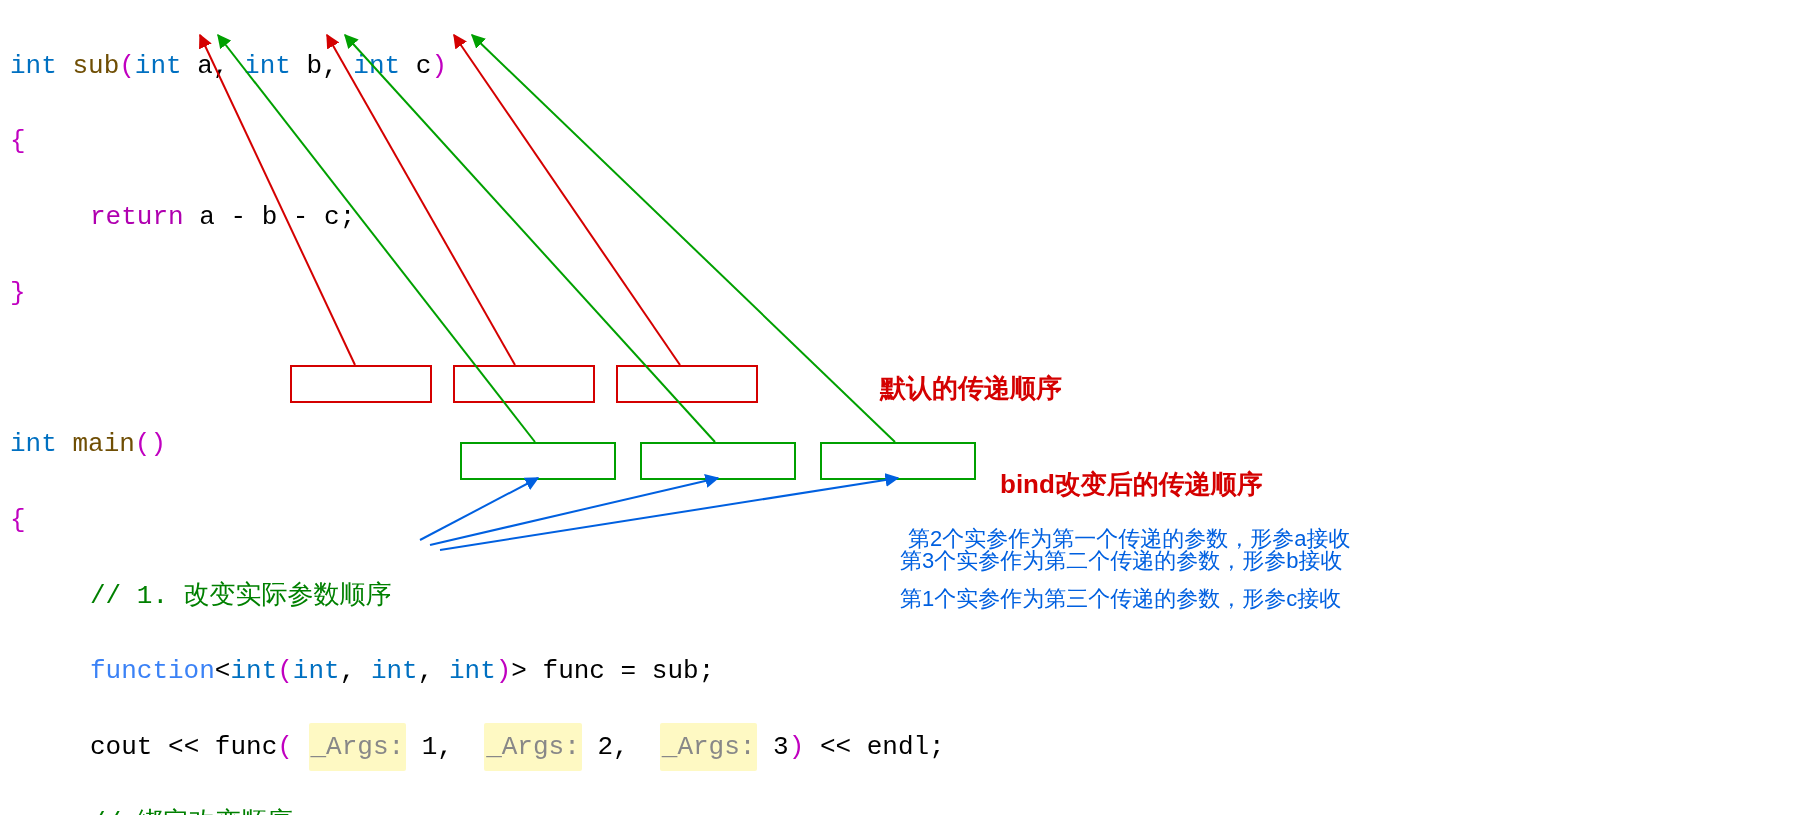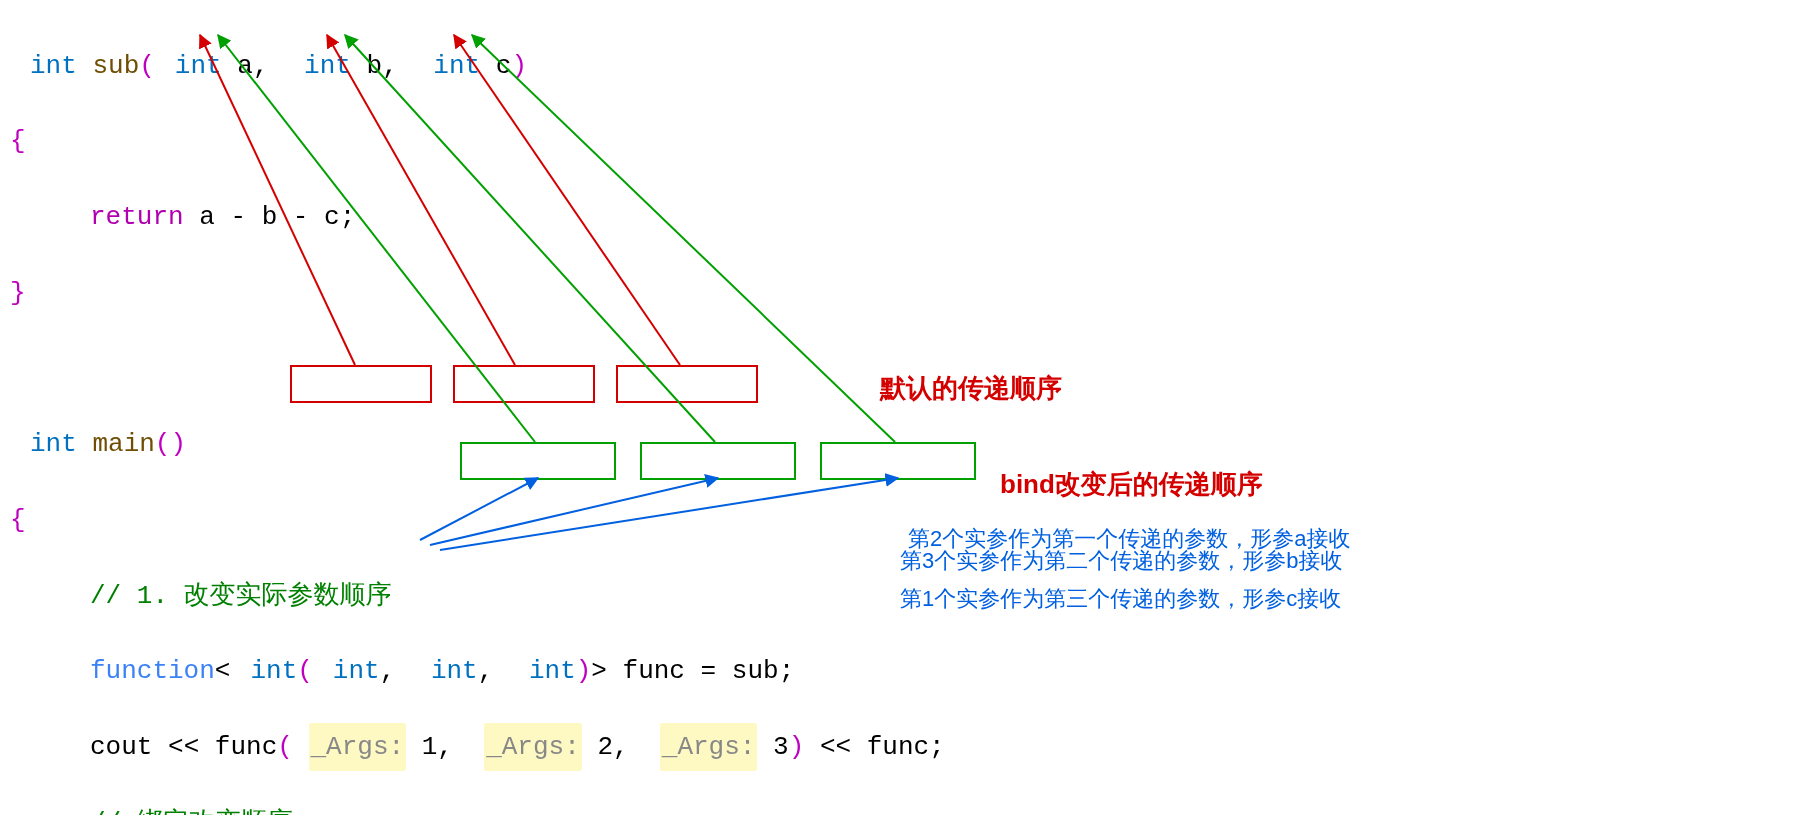--- a/index.html
+++ b/index.html
@@ -12,21 +12,21 @@
     color: #000000;
     position: relative;
     width: 1805px;
     height: 815px;
     overflow: hidden;
   }
   .code-area {
     position: relative;
     white-space: pre;
   }
-  .kw-type { color: #0070c1; margin-left: 20px; }
+  .kw-type { color: #0070c1; }
   .kw-ctrl { color: #b000b0; }
   .fn-name { color: #6f4e04; }
   .paren  { color: #c000c0; }
   .brace  { color: #c000c0; }
   .str-comment { color: #008000; }
   .ident  { color: #3b82f6; }
   .hint   { color: #888888; background: #fef9c3; font-style: normal; padding: 9px 2px; border-radius:2px;}
   .line { position: relative; display: block; height: 38px; }
   .indent { display:inline-block; width: 80px; }
 
@@ -44,21 +44,21 @@
 <div class="code-area">
 <span class="line"><span class="kw-type">int</span> <span class="fn-name">sub</span><span class="paren">(</span><span class="kw-type">int</span> <span>a</span>, <span class="kw-type">int</span> <span>b</span>, <span class="kw-type">int</span> <span>c</span><span class="paren">)</span></span>
 <span class="line"><span class="brace">{</span></span>
 <span class="line"><span class="indent"></span><span class="kw-ctrl">return</span> <span>a - b - c;</span></span>
 <span class="line"><span class="brace">}</span></span>
 <span class="line"></span>
 <span class="line"><span class="kw-type">int</span> <span class="fn-name">main</span><span class="paren">(</span><span class="paren">)</span></span>
 <span class="line"><span class="brace">{</span></span>
 <span class="line"><span class="indent"></span><span class="str-comment">// 1. 改变实际参数顺序</span></span>
 <span class="line"><span class="indent"></span><span class="ident">function</span><span>&lt;</span><span class="kw-type">int</span><span class="paren">(</span><span class="kw-type">int</span>, <span class="kw-type">int</span>, <span class="kw-type">int</span><span class="paren">)</span><span>&gt;</span> <span>func</span> <span>=</span> <span>sub</span>;</span>
-<span class="line"><span class="indent"></span><span>cout</span> <span>&lt;&lt;</span> <span>func</span><span class="paren">(</span> <span class="hint">_Args:</span> <span>1</span>,  <span class="hint">_Args:</span> <span>2</span>,  <span class="hint">_Args:</span> <span>3</span><span class="paren">)</span> <span>&lt;&lt;</span> <span>func;</span></span>
+<span class="line"><span class="indent"></span><span>cout</span> <span>&lt;&lt;</span> <span>func</span><span class="paren">(</span> <span class="hint">_Args:</span> <span>1</span>,  <span class="hint">_Args:</span> <span>2</span>,  <span class="hint">_Args:</span> <span>3</span><span class="paren">)</span> <span>&lt;&lt;</span> <span>endl;</span></span>
 <span class="line"><span class="indent"></span><span class="str-comment">// 绑定改变顺序</span></span>
 
 
 
 
 
 
 </div>
 
 <div class="box-red" style="top:365px; left:290px; width:138px; height:34px;"></div>

